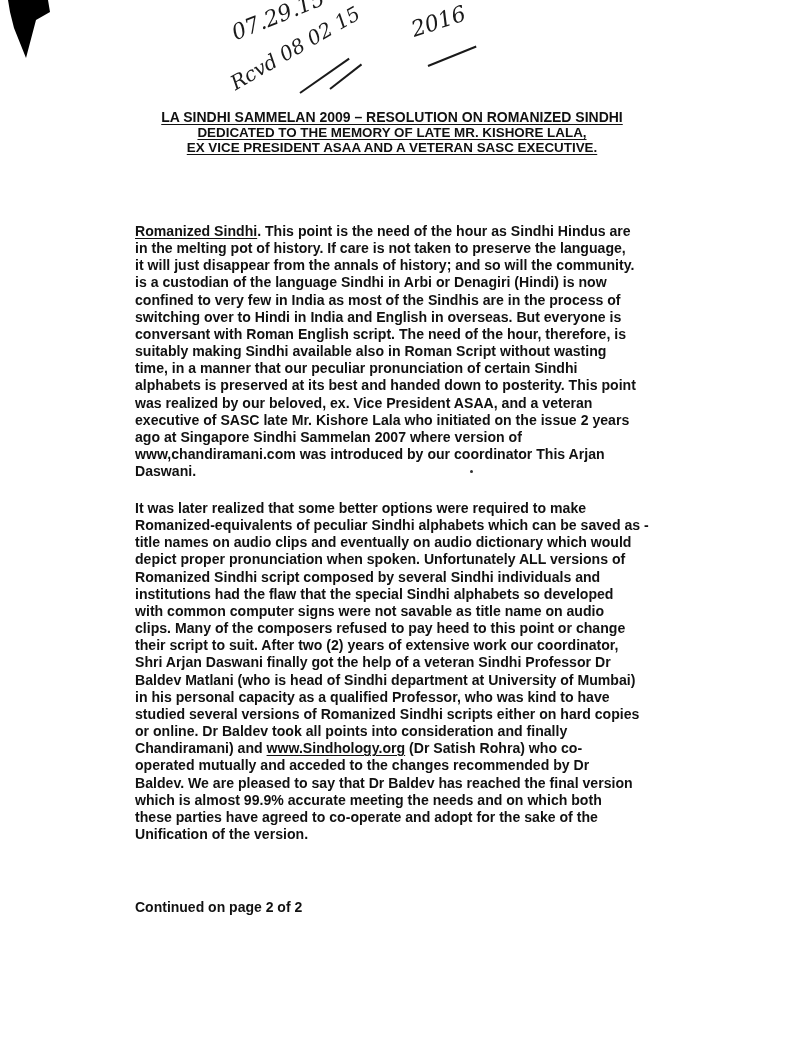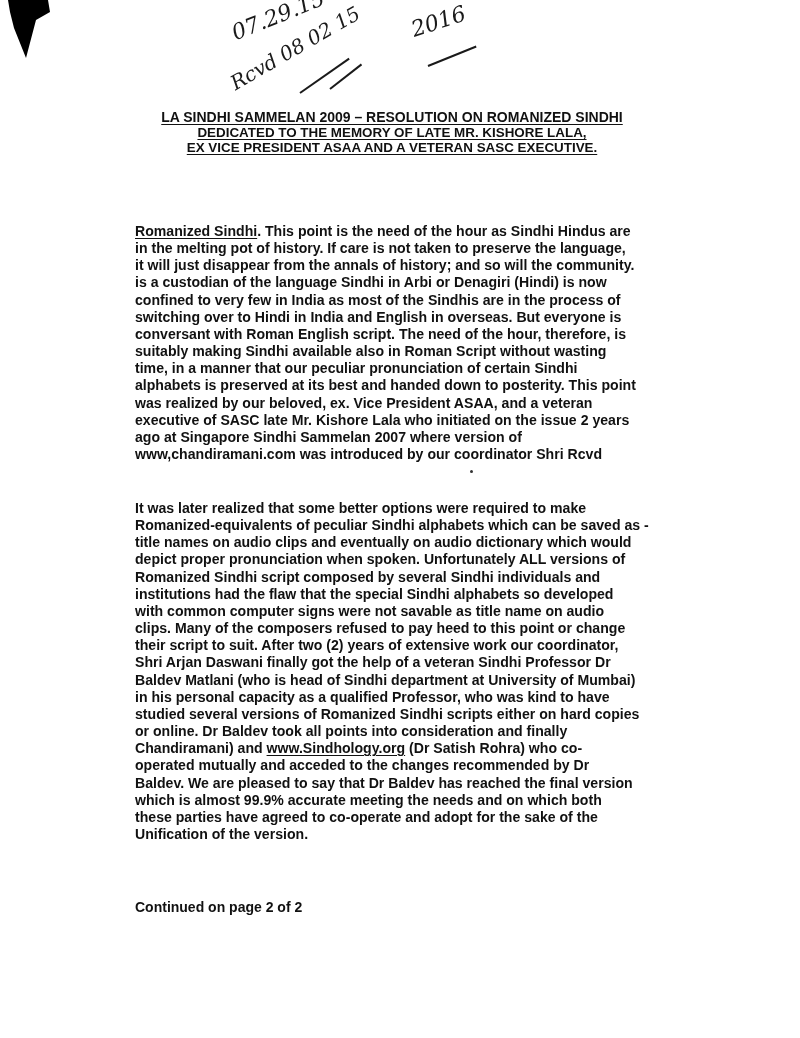--- a/index.html
+++ b/index.html
@@ -55,21 +55,22 @@
     <span class="line">is a custodian of the language  Sindhi in Arbi or Denagiri (Hindi) is now</span>
     <span class="line">confined to very few in India as most of the Sindhis are in the process of</span>
     <span class="line">switching over to Hindi in India and English in overseas.  But everyone is</span>
     <span class="line">conversant with Roman English script.  The need of the hour, therefore, is</span>
     <span class="line">suitably making Sindhi available also in Roman Script without wasting</span>
     <span class="line">time, in a manner that our peculiar pronunciation of certain Sindhi</span>
     <span class="line">alphabets is preserved at its best and handed down to posterity.  This point</span>
     <span class="line">was realized by our beloved, ex. Vice President ASAA, and a veteran</span>
     <span class="line">executive of SASC late Mr. Kishore Lala who initiated on the issue 2 years</span>
     <span class="line">ago at Singapore Sindhi Sammelan 2007 where version of</span>
-    <span class="line">www,chandiramani.com was introduced by our coordinator Shri Rcvd</span>
+    <span class="line">www,chandiramani.com was introduced by our coordinator This Arjan</span>
+    <span class="line">Daswani.</span>
   </div>
 
   <div class="speck" style="left:470px;top:470px;"></div>
 
   <div class="body-text p2">
     <span class="line">It was later realized that some better options were required to make</span>
     <span class="line">Romanized-equivalents of peculiar Sindhi alphabets which can be saved as -</span>
     <span class="line">title names on audio clips and eventually on audio dictionary which would</span>
     <span class="line">depict proper pronunciation when spoken. Unfortunately ALL versions of</span>
     <span class="line">Romanized Sindhi script composed by several Sindhi individuals and</span>

